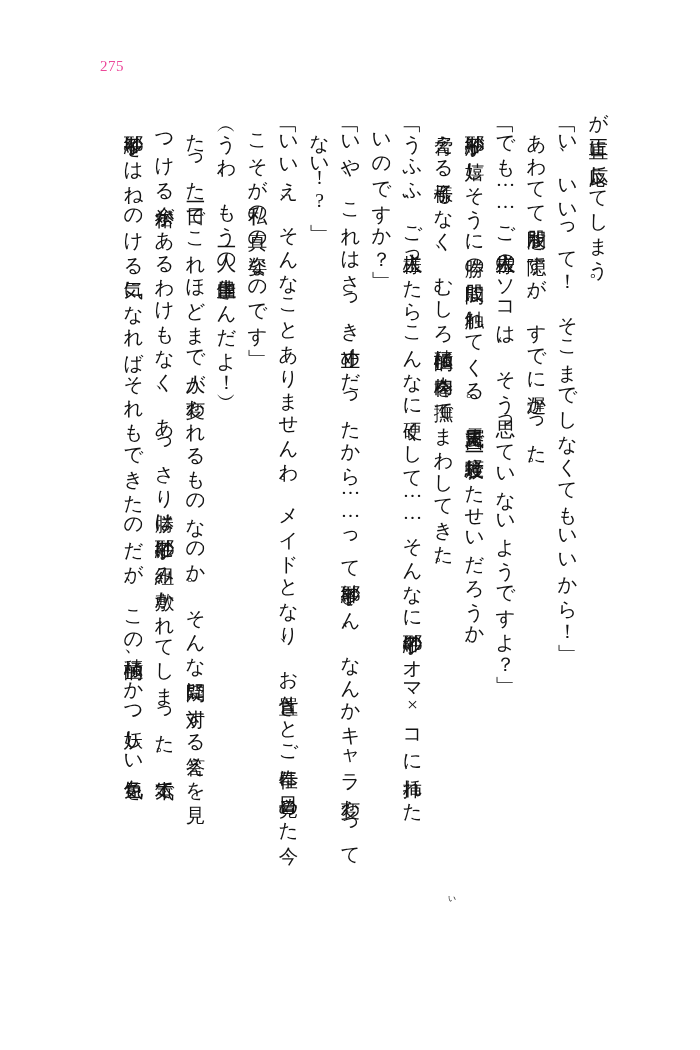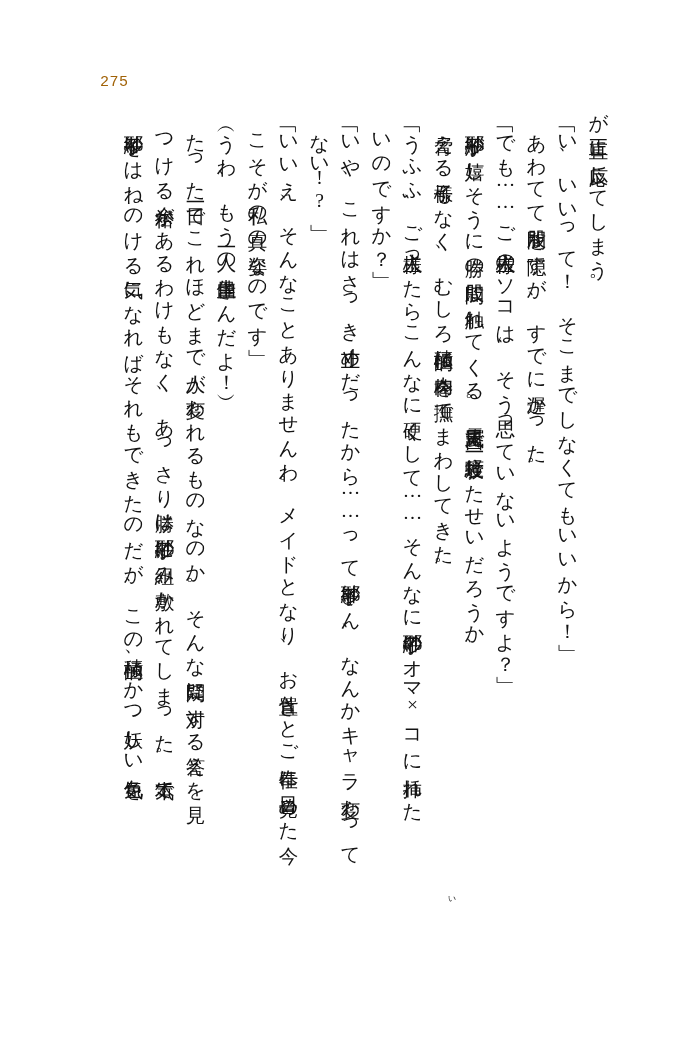--- a/index.html
+++ b/index.html
@@ -11,26 +11,26 @@
     position: relative;
     width: 700px;
     height: 1050px;
     background: #ffffff;
     overflow: hidden;
     font-family: "Liberation Serif", "DejaVu Serif", serif;
     color: #111111;
   }
   .page-number {
     position: absolute;
-    top: 74px;
+    top: 58px;
     left: 100px;
     font-size: 15px;
     letter-spacing: 0.5px;
-    color: #a16207;
-    font-family: Liberation Mono, monospace;
+    color: #ec4899;
+    font-family: Liberation Serif, serif;
   }
   .text-body {
     position: absolute;
     top: 100px;
     right: 92px;
     left: 70px;
     bottom: 40px;
     display: flex;
     flex-direction: row-reverse;
     justify-content: flex-start;

